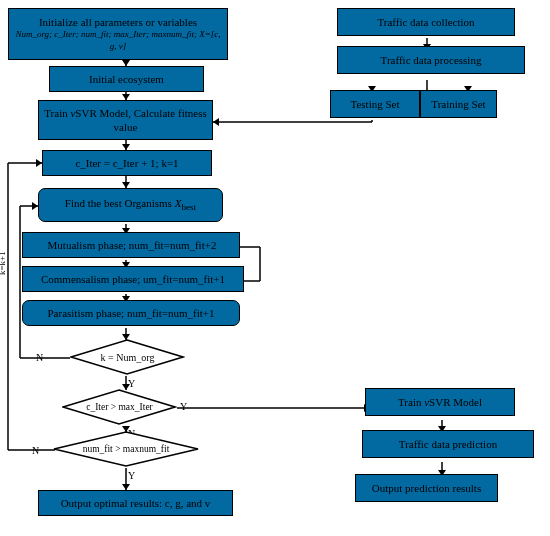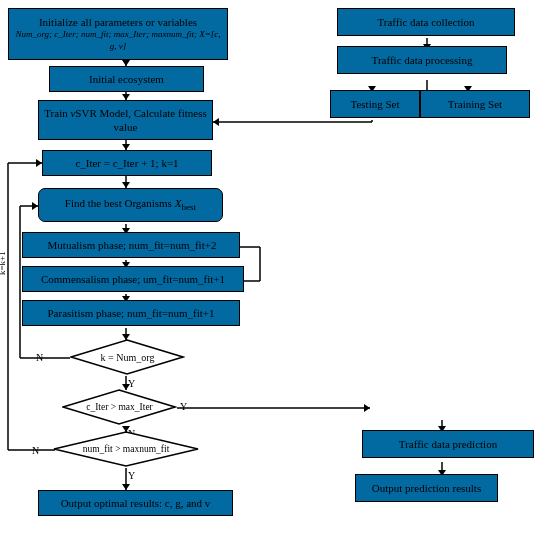--- a/index.html
+++ b/index.html
@@ -141,21 +141,21 @@
   </div>
 
   <div class="box" style="left:22px;top:232px;width:218px;height:26px;padding-left:6px;">
     <span>Mutualism phase; num_fit=num_fit+2</span>
   </div>
 
   <div class="box" style="left:22px;top:266px;width:222px;height:26px;">
     <span>Commensalism phase; um_fit=num_fit+1</span>
   </div>
 
-  <div class="box" style="left:22px;top:300px;width:218px;height:26px;">
+  <div class="box" style="left:22px;top:300px;width:218px;height:26px;border-radius:7px;">
     <span>Parasitism phase; num_fit=num_fit+1</span>
   </div>
 
   <div style="position:absolute;left:70px;top:338px;width:115px;height:38px;">
     <svg width="115" height="38" style="position:absolute;top:0;left:0;">
       <polygon points="57,2 113,19 57,36 1,19" fill="white" stroke="black" stroke-width="1.5"></polygon>
     </svg>
     <div style="position:absolute;top:0;left:0;width:115px;height:38px;display:flex;align-items:center;justify-content:center;font-size:10px;z-index:2;">k = Num_org</div>
   </div>
 
@@ -190,32 +190,35 @@
   <div style="position:absolute;left:128px;top:470px;font-size:10px;">Y</div>
 
   <div class="box" style="left:38px;top:490px;width:195px;height:26px;">
     <span>Output optimal results: c, g, and v</span>
   </div>
 
   <div class="box" style="left:337px;top:8px;width:178px;height:28px;">
     <span>Traffic data collection</span>
   </div>
 
-  <div class="box" style="left:337px;top:46px;width:170px;height:28px;">
+  <div class="box" style="left:337px;top:46px;width:188px;height:28px;">
     <span>Traffic data processing</span>
   </div>
 
   <div class="box" style="left:330px;top:90px;width:90px;height:28px;">
     <span>Testing Set</span>
   </div>
 
-  <div class="box" style="left:420px;top:90px;width:110px;height:28px;">
+  <div class="box" style="left:420px;top:90px;width:77px;height:28px;">
     <span>Training Set</span>
   </div>
 
+  <div class="box" style="left:365px;top:388px;width:150px;height:28px;">
+    <span>Train <em>ν</em>SVR Model</span>
+  </div>
 
   <div class="box" style="left:362px;top:430px;width:172px;height:28px;">
     <span>Traffic data prediction</span>
   </div>
 
   <div class="box" style="left:355px;top:474px;width:143px;height:28px;">
     <span>Output prediction results</span>
   </div>
 
 </div>

